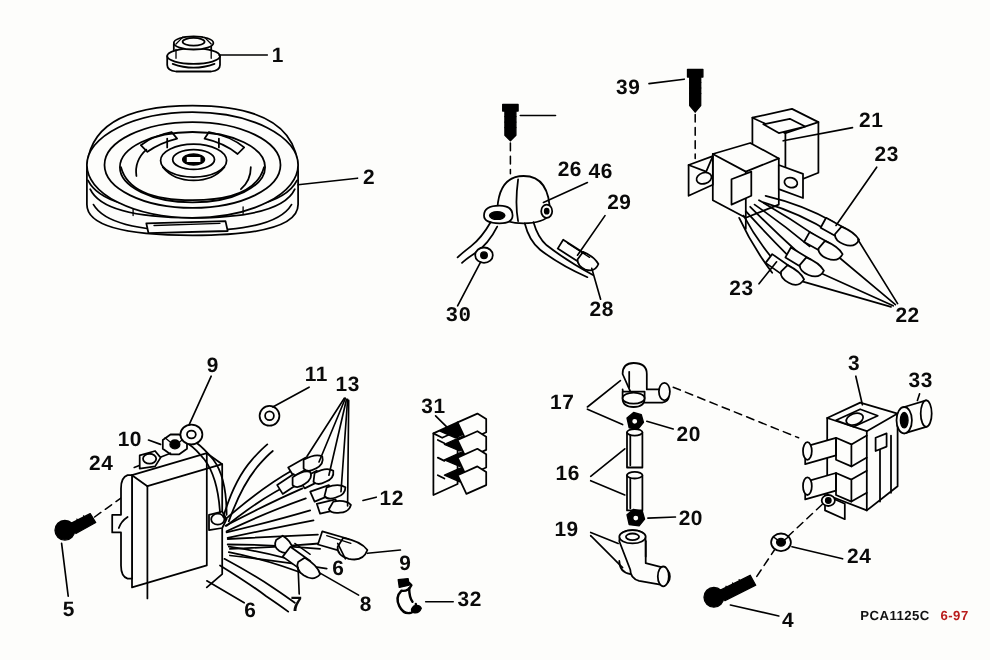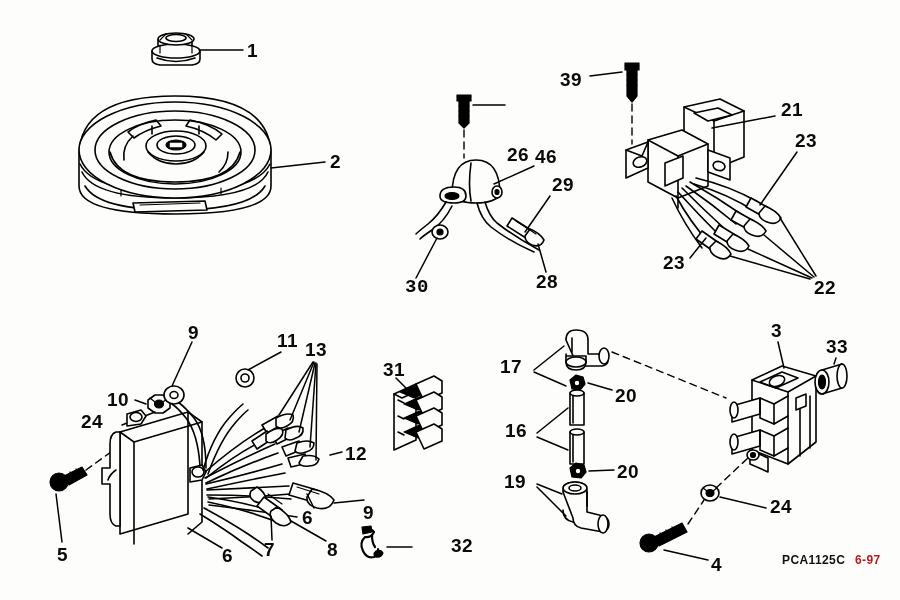--- a/index.html
+++ b/index.html
@@ -440,19 +440,19 @@
   <div class="callout" style="left:663px;top:253px;">23</div>
   <div class="callout" style="left:81px;top:412px;">24</div>
   <div class="callout" style="left:770px;top:497px;">24</div>
   <div class="callout" style="left:560px;top:70px;">39</div>
   <div class="callout" style="left:507px;top:101px;margin-top:44px;">26</div>
   <div class="callout" style="left:535px;top:147px;">46</div>
   <div class="callout" style="left:536px;top:272px;">28</div>
   <div class="callout" style="left:552px;top:175px;text-align:right;">29</div>
   <div class="callout" style="left:405px;top:278px;font-family:Liberation Mono, monospace;">30</div>
   <div class="callout" style="left:383px;top:360px;">31</div>
-  <div class="callout" style="left:416px;top:536px;margin-left:35px;">32</div>
+  <div class="callout" style="left:416px;top:536px;">32</div>
   <div class="callout" style="left:826px;top:337px;">33</div>
 
   <div id="partcode">PCA1125C</div>
   <div id="partdate">6-97</div>
 
 </div>
 
 </body></html>

